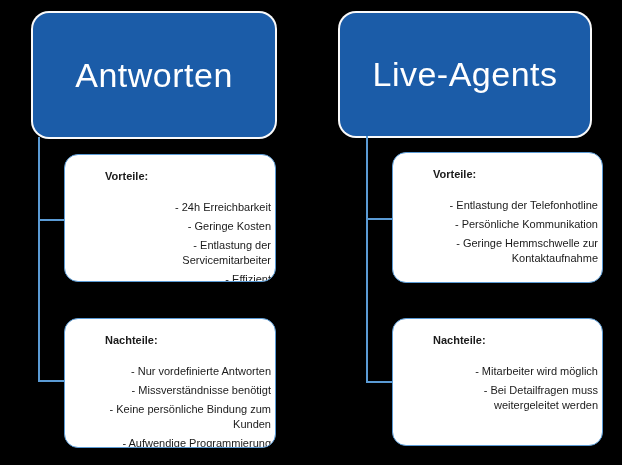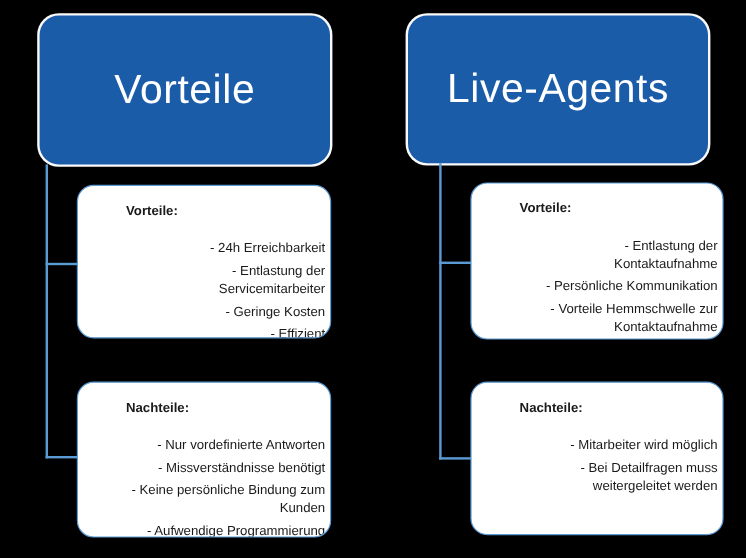--- a/index.html
+++ b/index.html
@@ -69,54 +69,54 @@
   #stem-right    { left: 366px; top: 136px; width: 2px;  height: 247px; }
   #branch-right-1{ left: 366px; top: 218px; width: 27px; height: 2px; }
   #branch-right-2{ left: 366px; top: 381px; width: 27px; height: 2px; }
 </style>
 </head>
 <body>
 
 <div id="canvas" style="--bg: #000000; --header-fill: #1B5CA8; --header-text: #FFFFFF; --box-bg: #FFFFFF; --line: #5B9BD5; --text: #1A1A1A;">
 
   <div id="header-left" class="header-box">
-    <span class="title">Vorteile</span>
+    <span class="title">Antworten</span>
   </div>
   <div id="header-right" class="header-box">
     <span class="title">Live-Agents</span>
   </div>
 
   <div id="stem-left" class="connector"></div>
   <div id="branch-left-1" class="connector"></div>
   <div id="branch-left-2" class="connector"></div>
   <div id="stem-right" class="connector"></div>
   <div id="branch-right-1" class="connector"></div>
   <div id="branch-right-2" class="connector"></div>
 
   <div id="box-left-adv" class="content-box">
     <div class="box-heading">Vorteile:</div>
     <div class="item">- 24h Erreichbarkeit</div>
+    <div class="item">- Geringe Kosten</div>
     <div class="item">- Entlastung der Servicemitarbeiter</div>
-    <div class="item">- Geringe Kosten</div>
     <div class="item">- Effizient</div>
   </div>
 
   <div id="box-left-dis" class="content-box">
     <div class="box-heading">Nachteile:</div>
     <div class="item">- Nur vordefinierte Antworten</div>
     <div class="item">- Missverständnisse benötigt</div>
     <div class="item">- Keine persönliche Bindung zum Kunden</div>
     <div class="item">- Aufwendige Programmierung</div>
   </div>
 
   <div id="box-right-adv" class="content-box">
     <div class="box-heading">Vorteile:</div>
-    <div class="item">- Entlastung der Kontaktaufnahme</div>
+    <div class="item">- Entlastung der Telefonhotline</div>
     <div class="item">- Persönliche Kommunikation</div>
-    <div class="item">- Vorteile Hemmschwelle zur Kontaktaufnahme</div>
+    <div class="item">- Geringe Hemmschwelle zur Kontaktaufnahme</div>
   </div>
 
   <div id="box-right-dis" class="content-box">
     <div class="box-heading">Nachteile:</div>
     <div class="item">- Mitarbeiter wird möglich</div>
     <div class="item">- Bei Detailfragen muss weitergeleitet werden</div>
   </div>
 
 </div>
 

